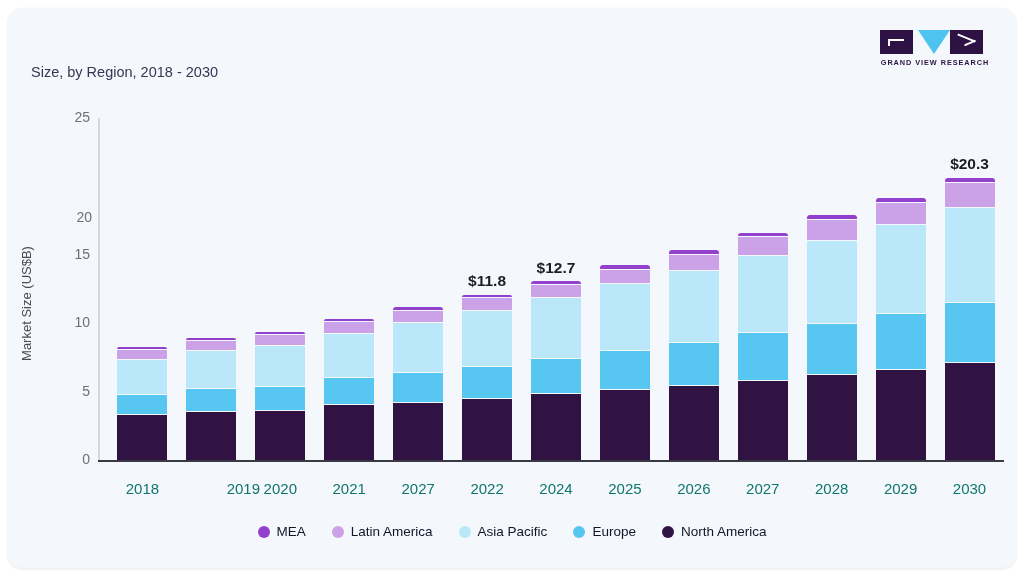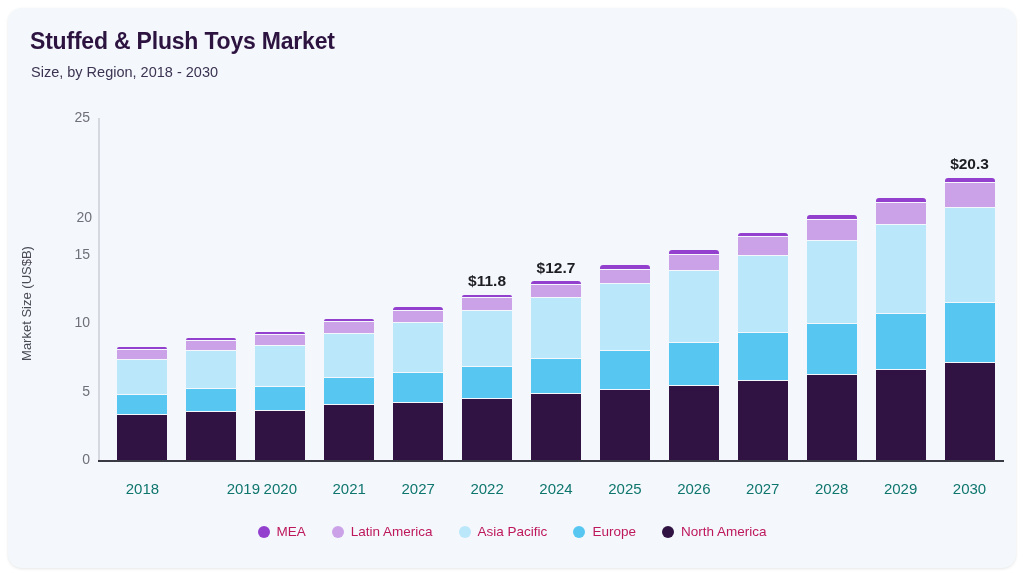--- a/index.html
+++ b/index.html
@@ -33,30 +33,43 @@
   .seg.na{background:#301343;}
   .seg.eu{background:#57c7f2;}
   .seg.ap{background:#bbe7fa;}
   .seg.la{background:#cba2e8;}
   .seg.mea{background:#9340ce;}
   .barlabel{position:absolute;font-size:15.5px;font-weight:bold;color:#1d1d24;text-align:center;transform:translateX(-50%);white-space:nowrap;}
 
   .legend{position:absolute;left:0;top:516px;width:1008px;display:flex;justify-content:center;align-items:center;gap:26px;}
   .lgi{display:flex;align-items:center;gap:7px;}
   .dot{width:12px;height:12px;border-radius:50%;}
-  .lgl{font-size:13.5px;color:#be185d;}
+  .lgl{font-size:13.5px;color:#0f172a;}
 </style>
 </head>
 <body>
 
 <div class="card">
 
-  <div class="title">Stuffed &amp; Plush Toys Market</div>
   <div class="subtitle">Size, by Region, 2018 - 2030</div>
 
+  <div class="logo">
+    <div class="logo-marks">
+      <div class="lmark a">
+          <span class="g1"></span>
+          <span class="g2"></span>
+        </div>
+      <div class="ltri"></div>
+      <div class="lmark c">
+          <span class="r1"></span>
+          <span class="r2"></span>
+        </div>
+    </div>
+    <div class="logotext">GRAND VIEW RESEARCH</div>
+  </div>
 
   <div class="plot" id="plot">
     <div class="axis-y-label">Market Size (US$B)</div>
   <div class="yaxis-line" style="left: 90px; top: 110px; height: 342px;"></div>
       <div class="xaxis-line" style="left: 90px; top: 452px; width: 906px;"></div>
       <div class="ytick" style="top: 452px; left: 42px;">0</div>
       <div class="ytick" style="top: 383.6px; left: 42px;">5</div>
       <div class="ytick" style="top: 315.2px; left: 42px;">10</div>
       <div class="ytick" style="top: 246.8px; left: 42px;">15</div>
       <div class="ytick" style="top: 178.4px; left: 44px; margin-top: 32px;">20</div>

